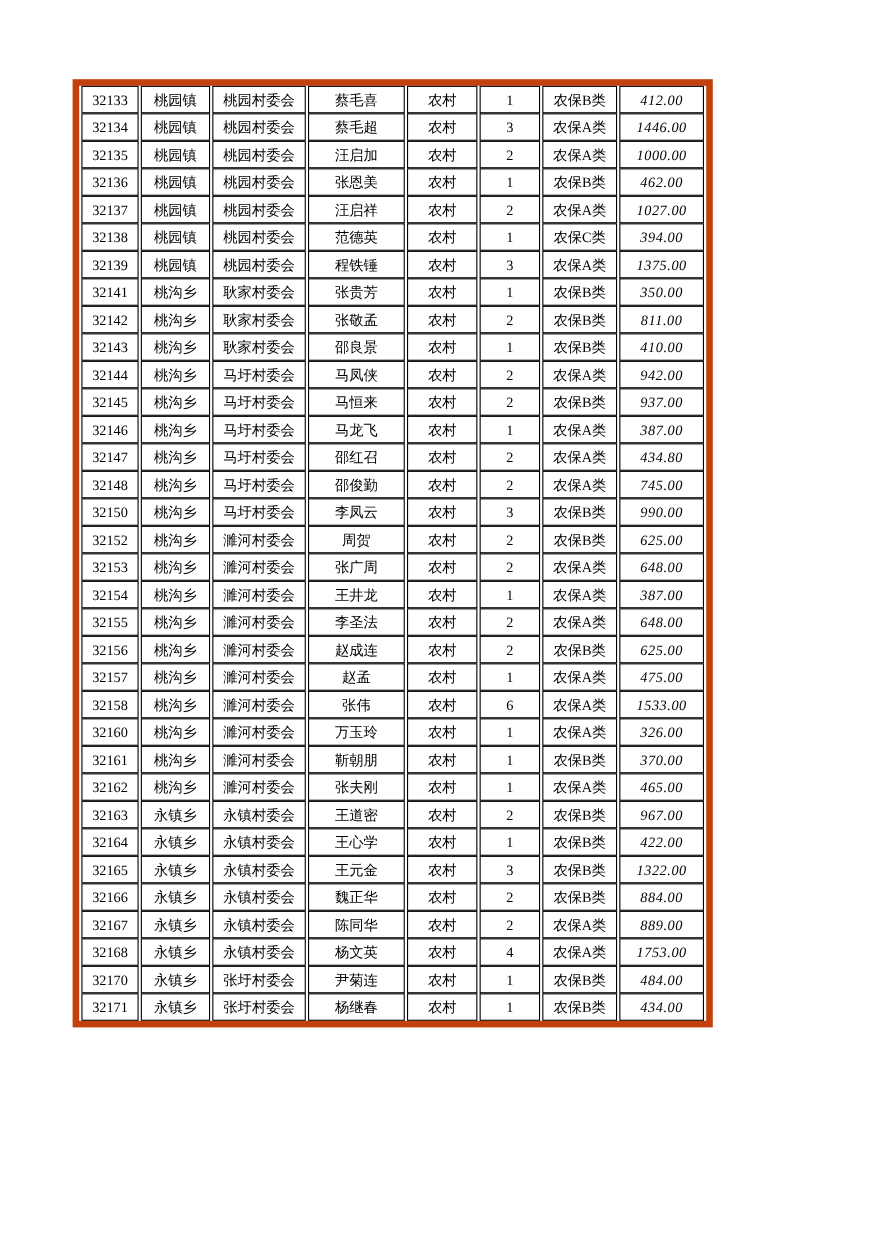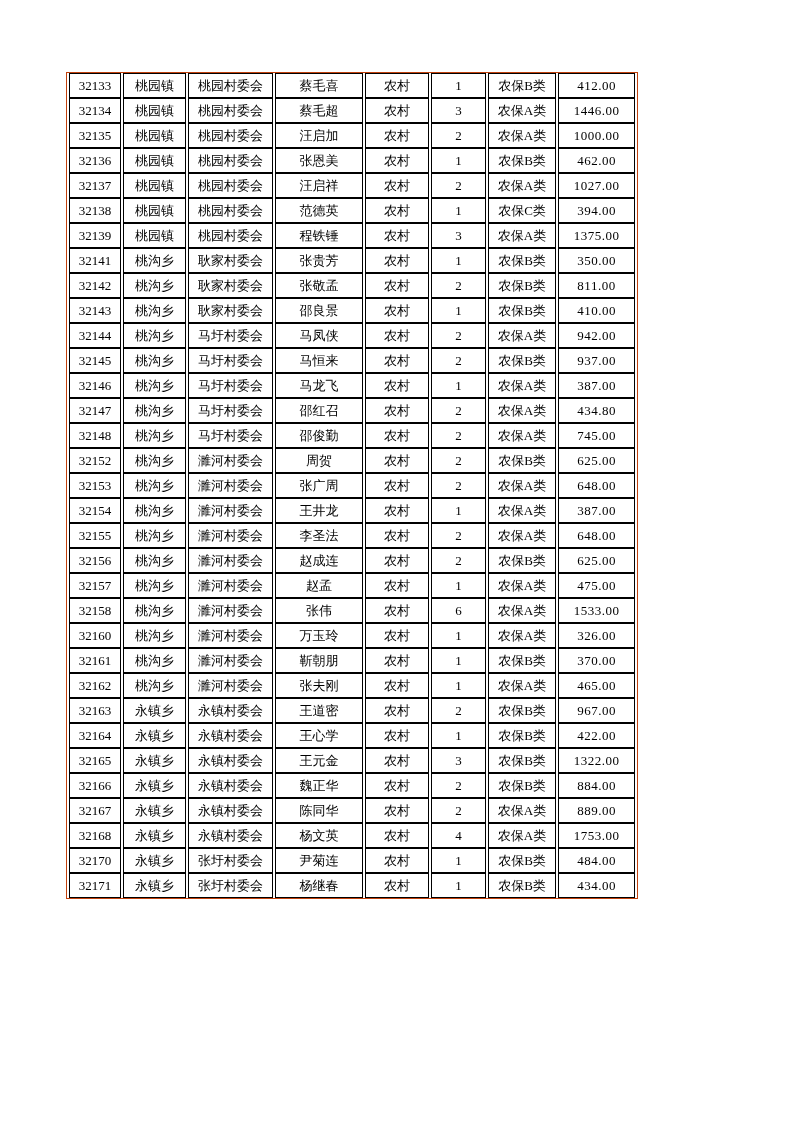--- a/index.html
+++ b/index.html
@@ -15,21 +15,21 @@
     color: #000000;
   }
   .sheet {
     position: absolute;
     left: 66px;
     top: 72px;
   }
   table.roster {
     border-collapse: separate;
     border-spacing: 2px 0;
-    border: 1px solid #c2410c;
+    border: 6px solid #c2410c;
     table-layout: fixed;
     width: 572px;
   }
   table.roster td {
     border: 1px solid #000000;
     height: 23px;
     padding: 0 2px;
     text-align: center;
     vertical-align: middle;
     font-size: 13px;
@@ -38,21 +38,21 @@
     overflow: hidden;
   }
   col.c-id      { width: 52px; }
   col.c-town    { width: 63px; }
   col.c-village { width: 85px; }
   col.c-name    { width: 88px; }
   col.c-type    { width: 64px; }
   col.c-count   { width: 55px; }
   col.c-class   { width: 68px; }
   col.c-amount  { width: 77px; }
-  td.cell-amount { letter-spacing: 0.5px; }
+  td.cell-amount { letter-spacing: 0.5px; font-style: italic; }
 </style>
 </head>
 <body>
 
 <div class="sheet">
   <table class="roster">
     <colgroup>
       <col class="c-id">
       <col class="c-town">
       <col class="c-village">
@@ -207,20 +207,30 @@
     <td>32148</td>
     <td>桃沟乡</td>
     <td>马圩村委会</td>
     <td>邵俊勤</td>
     <td>农村</td>
     <td>2</td>
     <td>农保A类</td>
     <td class="cell-amount">745.00</td>
   </tr>
         <tr>
+    <td>32150</td>
+    <td>桃沟乡</td>
+    <td>马圩村委会</td>
+    <td>李凤云</td>
+    <td>农村</td>
+    <td>3</td>
+    <td>农保B类</td>
+    <td class="cell-amount">990.00</td>
+  </tr>
+        <tr>
     <td>32152</td>
     <td>桃沟乡</td>
     <td>濉河村委会</td>
     <td>周贺</td>
     <td>农村</td>
     <td>2</td>
     <td>农保B类</td>
     <td class="cell-amount">625.00</td>
   </tr>
         <tr>

